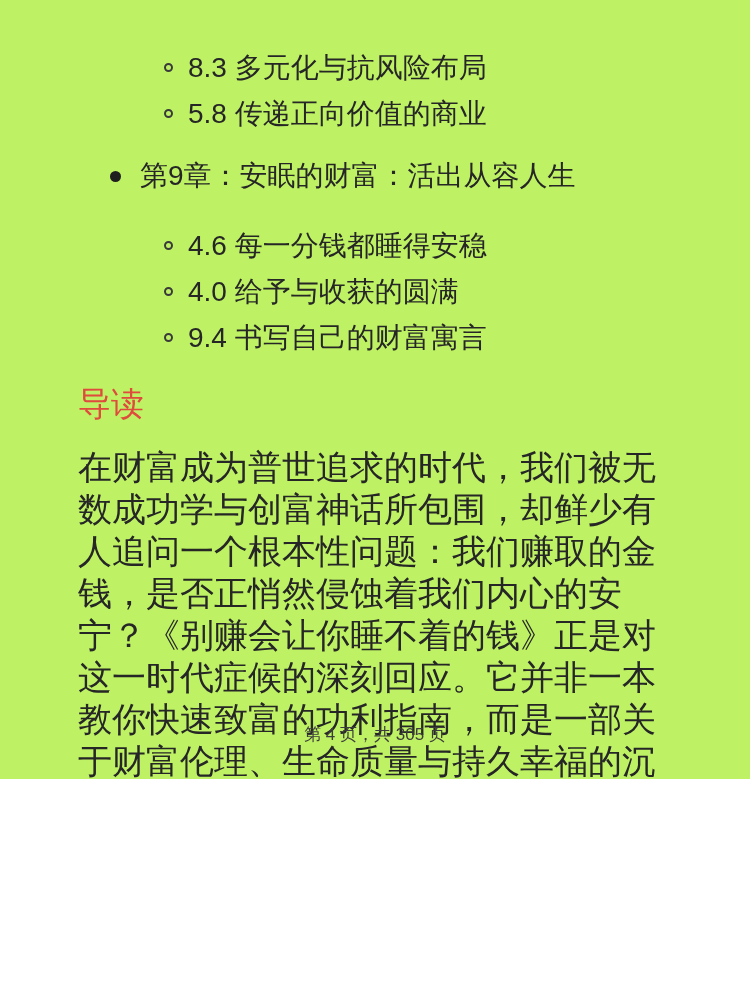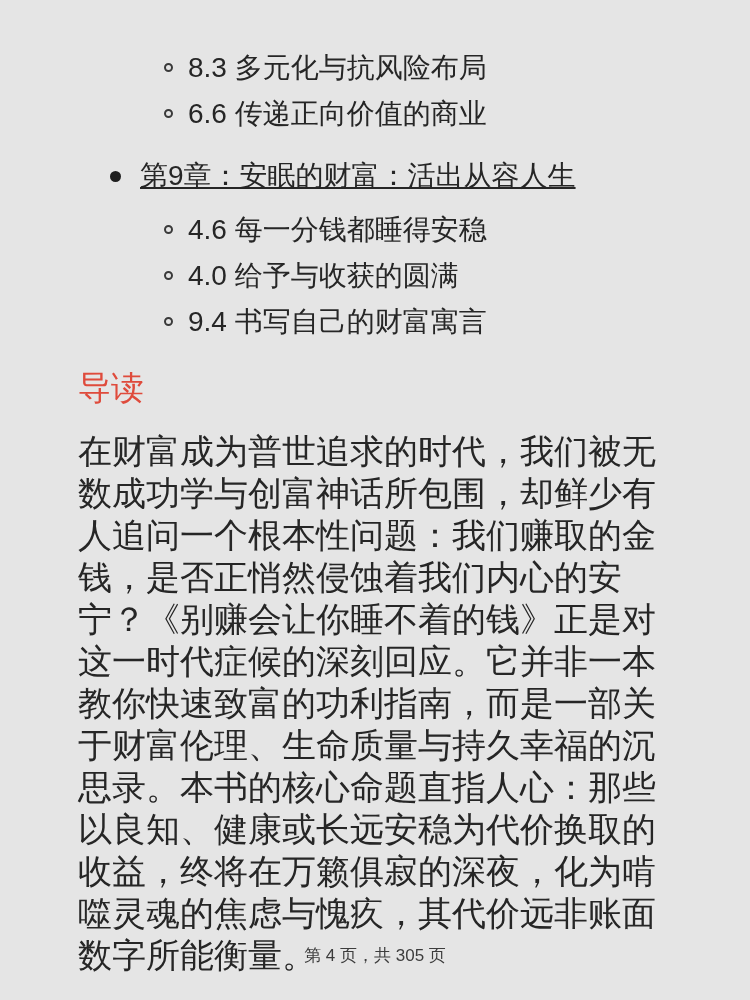--- a/index.html
+++ b/index.html
@@ -5,22 +5,22 @@
   * { margin: 0; padding: 0; box-sizing: border-box; }
   html, body { width: 750px; height: 1000px; }
   body {
     background: #ffffff;
     color: #262626;
     font-family: "Liberation Sans", "DejaVu Sans", sans-serif;
   }
   .page {
     position: relative;
     width: 750px;
-    height: 1000px;
-    background: #e5e5e5;
+    height: 779px;
+    background: #bef264;
     overflow: hidden;
   }
   .content {
     position: absolute;
     top: 50px;
     left: 78px;
     width: 596px;
     display: flex;
     flex-direction: column;
   }
@@ -45,24 +45,23 @@
     width: 9px;
     height: 9px;
     border: 2px solid #3a3a3a;
     background: transparent;
   }
   .chapter-item {
     position: relative;
     font-size: 28px;
     line-height: 36px;
     margin-top: 26px;
-    margin-bottom: 18px;
+    margin-bottom: 34px;
     padding-left: 62px;
     white-space: nowrap;
-    text-decoration: underline;
   }
   .bullet.solid {
     left: 32px;
     top: 13px;
     width: 11px;
     height: 11px;
     background: #1f1f1f;
     border: none;
   }
   .section-heading {
@@ -97,21 +96,21 @@
 <div class="page">
   <div class="content">
 
     <ul class="toc-list">
       <li class="toc-item level2">
         <span class="bullet hollow"></span>
         <span>8.3 多元化与抗风险布局</span>
       </li>
       <li class="toc-item level2">
         <span class="bullet hollow"></span>
-        <span>6.6 传递正向价值的商业</span>
+        <span>5.8 传递正向价值的商业</span>
       </li>
     </ul>
 
     <div class="chapter-item">
       <span class="bullet solid"></span>
       <span>第9章：安眠的财富：活出从容人生</span>
     </div>
 
     <ul class="toc-list">
       <li class="toc-item level2">

